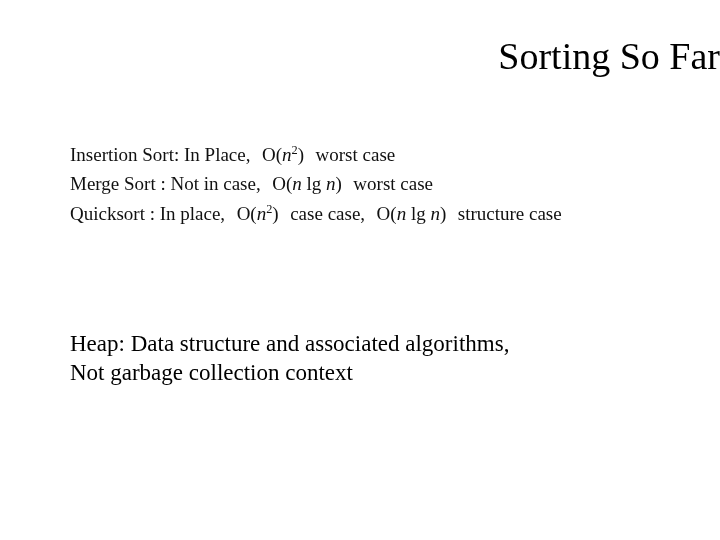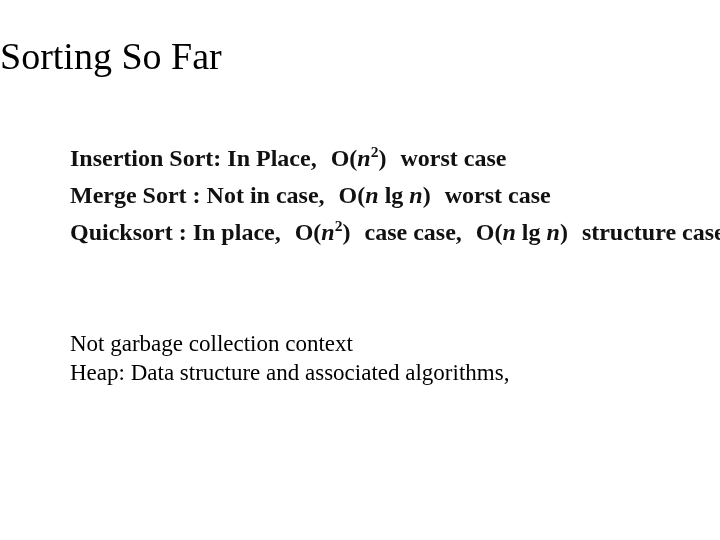--- a/index.html
+++ b/index.html
@@ -15,33 +15,32 @@
     width: 720px;
     height: 540px;
     position: relative;
     box-sizing: border-box;
   }
   .title {
     position: absolute;
     top: 34px;
     left: 0;
     width: 100%;
-    text-align: left;
+    text-align: right;
     font-size: 38px;
     font-weight: 400;
   }
   .body-block {
     position: absolute;
     top: 140px;
     left: 70px;
     width: 560px;
-    font-size: 24px;
+    font-size: 19px;
     line-height: 1.55;
     color: #111;
-    font-weight: bold;
   }
   .line {
     white-space: nowrap;
   }
   .math {
     font-style: italic;
     padding: 0 2px;
   }
   .paren { font-style: normal; }
   sup {
@@ -85,17 +84,17 @@
       <span class="math">&nbsp;<span class="paren">O</span><span class="paren">(</span>n<sup>2</sup><span class="paren">)</span>&nbsp;</span>
       <span>case case,</span>
       <span class="math">&nbsp;<span class="paren">O</span><span class="paren">(</span>n <span class="paren">lg</span> n<span class="paren">)</span>&nbsp;</span>
       <span>structure case</span>
     </div>
 
 
   </div>
 
   <div class="note">
+    <div>Heap: Data structure and associated algorithms,</div>
     <div>Not garbage collection context</div>
-    <div>Heap: Data structure and associated algorithms,</div>
   </div>
 
 </div>
 
 </body></html>

